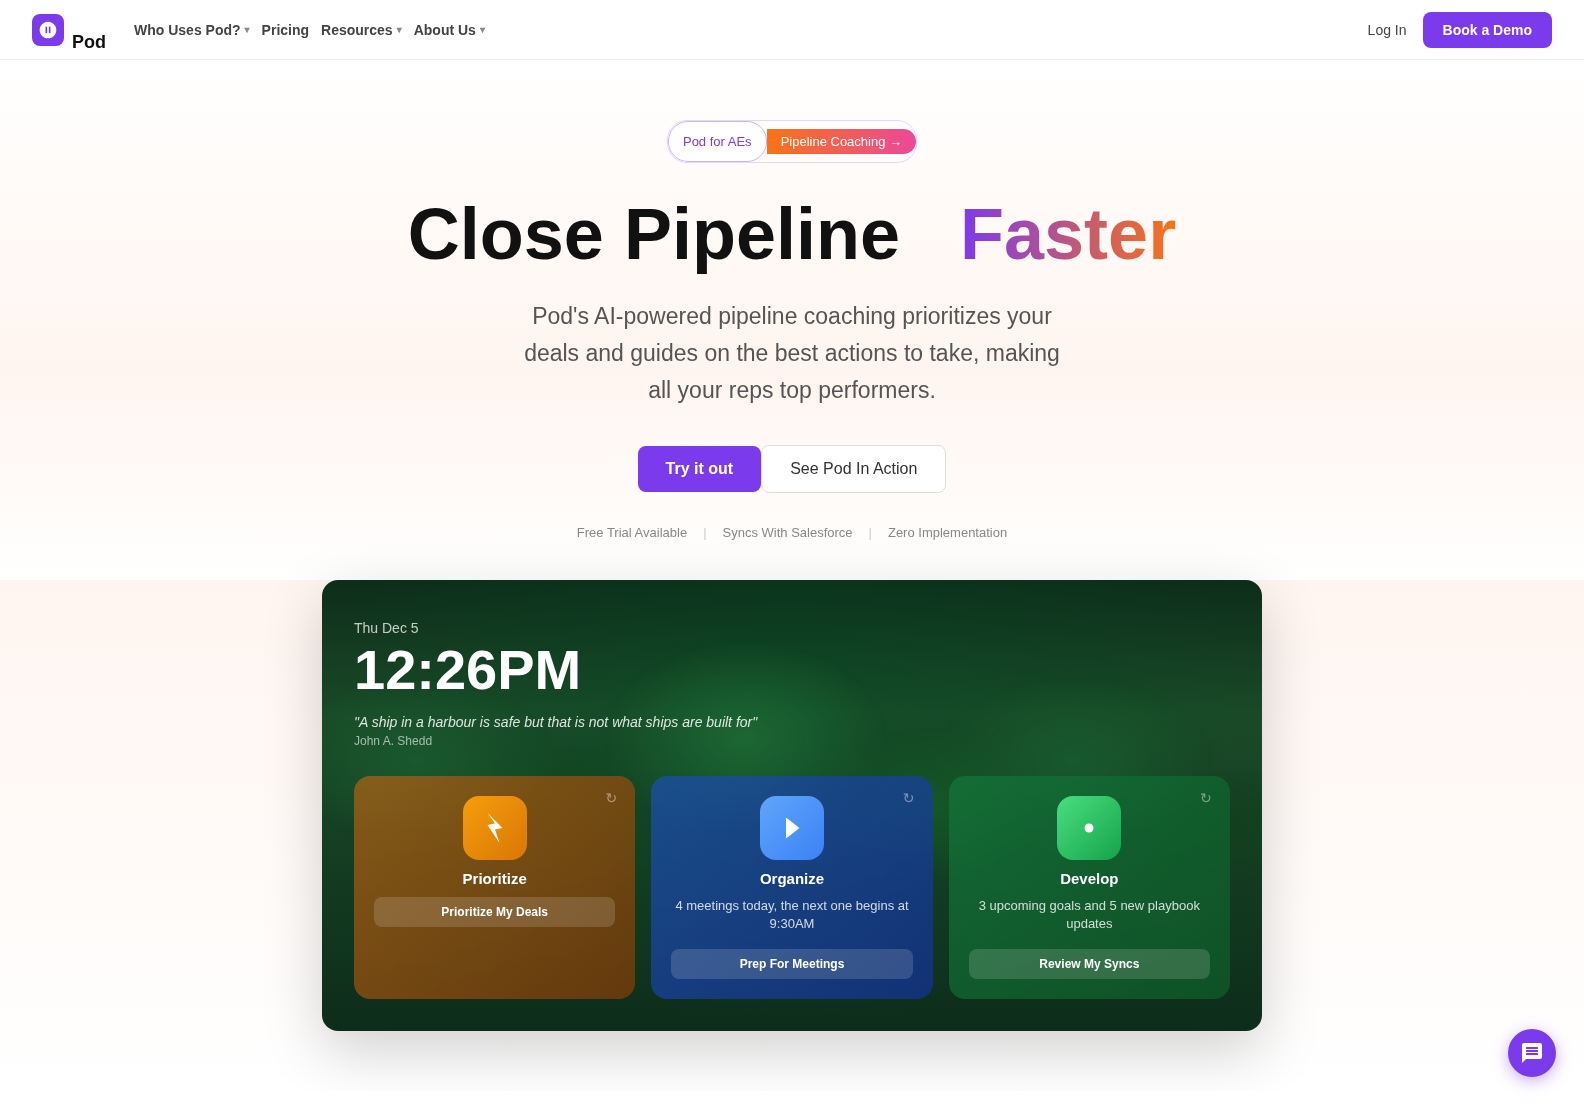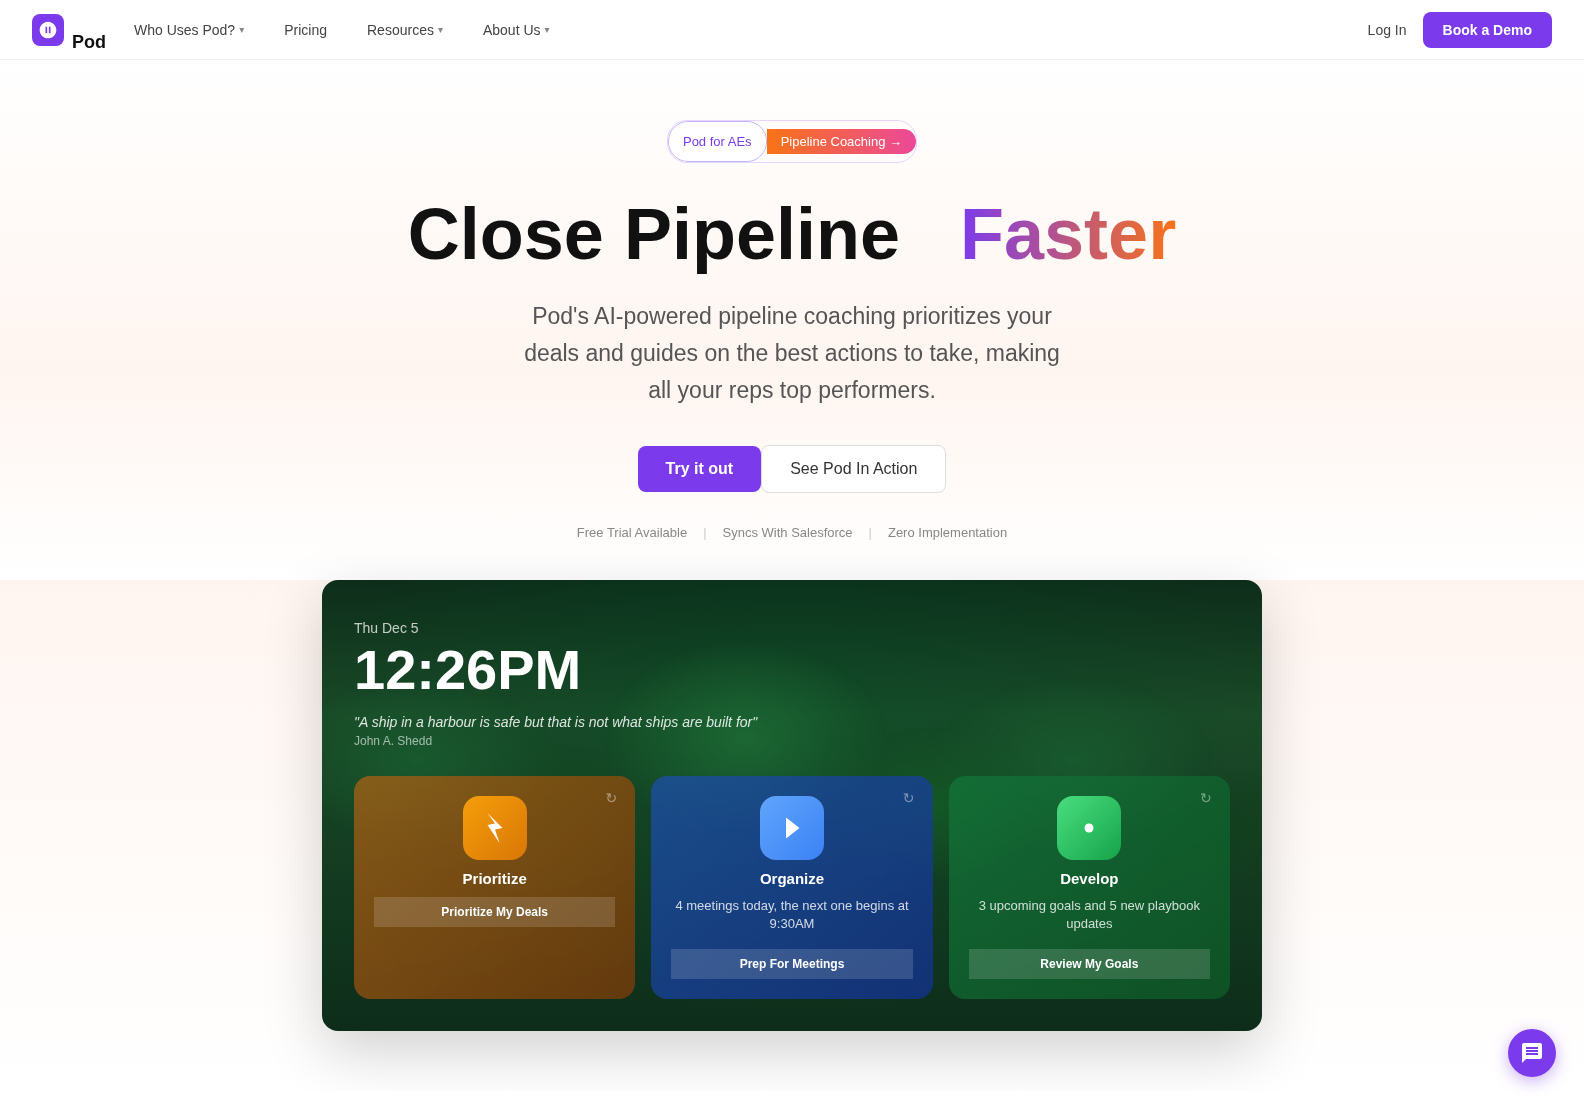--- a/index.html
+++ b/index.html
@@ -12,21 +12,21 @@
       position: sticky; top: 0; background: #fff; z-index: 100;
     }
     .nav-left { display: flex; align-items: center; gap: 28px; }
     .nav-logo { display: flex; align-items: center; gap: 8px; text-decoration: none; }
     .nav-logo-icon {
       width: 32px; height: 32px; background: #7c3aed; border-radius: 8px;
       display: flex; align-items: center; justify-content: center;
     }
     .nav-logo-icon svg { width: 20px; height: 20px; }
     .nav-logo-text { font-size: 18px; font-weight: 700; color: #111; margin-top: 25px; }
-    .nav-links { display: flex; align-items: center; gap: 40px; }
+    .nav-links { display: flex; align-items: center; gap: 12px; font-weight: bold; }
     .nav-link { font-size: 14px; color: #444; cursor: pointer; display: flex; align-items: center; gap: 4px; text-decoration: none; }
     .nav-chevron { font-size: 10px; color: #888; }
     .nav-right { display: flex; align-items: center; gap: 16px; }
     .btn-login { font-size: 14px; color: #444; cursor: pointer; background: none; border: none; }
     .btn-book {
       background: #7c3aed; color: #fff; border: none; border-radius: 8px;
       padding: 10px 20px; font-size: 14px; font-weight: 600; cursor: pointer;
     }
 
     
@@ -118,21 +118,21 @@
       display: flex; align-items: center; justify-content: center;
       font-size: 32px;
     }
     .icon-prioritize { background: linear-gradient(135deg, #f59e0b, #d97706); }
     .icon-organize { background: linear-gradient(135deg, #60a5fa, #3b82f6); }
     .icon-develop { background: linear-gradient(135deg, #4ade80, #16a34a); }
 
     .card-title { font-size: 15px; font-weight: 700; margin-bottom: 10px; }
     .card-desc { font-size: 13px; color: rgba(255,255,255,0.8); line-height: 1.4; margin-bottom: 16px; flex: 1; }
     .card-btn {
-      background: rgba(255,255,255,0.15); color: #fff; border: none; border-radius: 0;
+      background: rgba(255,255,255,0.15); color: #fff; border: none; border-radius: 8px;
       padding: 8px 16px; font-size: 12px; font-weight: 600; cursor: pointer;
       width: 100%;
     }
 
     
     .chat-bubble {
       position: fixed; bottom: 28px; right: 28px;
       width: 48px; height: 48px; border-radius: 50%; background: #7c3aed;
       display: flex; align-items: center; justify-content: center;
       cursor: pointer; box-shadow: 0 4px 16px rgba(124,58,237,0.4);
@@ -258,21 +258,21 @@
         <div class="card card-develop">
           <span class="card-refresh">↻</span>
           <div class="card-icon icon-develop">
             <svg width="36" height="36" viewBox="0 0 24 24" fill="white">
               <circle cx="12" cy="12" r="3"></circle>
               <path d="M12 2v3M12 19v3M2 12h3M19 12h3M5.6 5.6l2.1 2.1M16.3 16.3l2.1 2.1M5.6 18.4l2.1-2.1M16.3 7.7l2.1-2.1"></path>
             </svg>
           </div>
           <div class="card-title">Develop</div>
           <div class="card-desc">3 upcoming goals and 5 new playbook updates</div>
-          <button class="card-btn">Review My Goals</button>
+          <button class="card-btn">Review My Syncs</button>
         </div>
 
       </div>
     </div>
   </div>
 </div>
 
 <div class="chat-bubble">
   <svg width="24" height="24" viewBox="0 0 24 24" fill="white">
     <path d="M20 2H4c-1.1 0-2 .9-2 2v18l4-4h14c1.1 0 2-.9 2-2V4c0-1.1-.9-2-2-2zm-2 12H6v-2h12v2zm0-3H6V9h12v2zm0-3H6V6h12v2z"></path>

